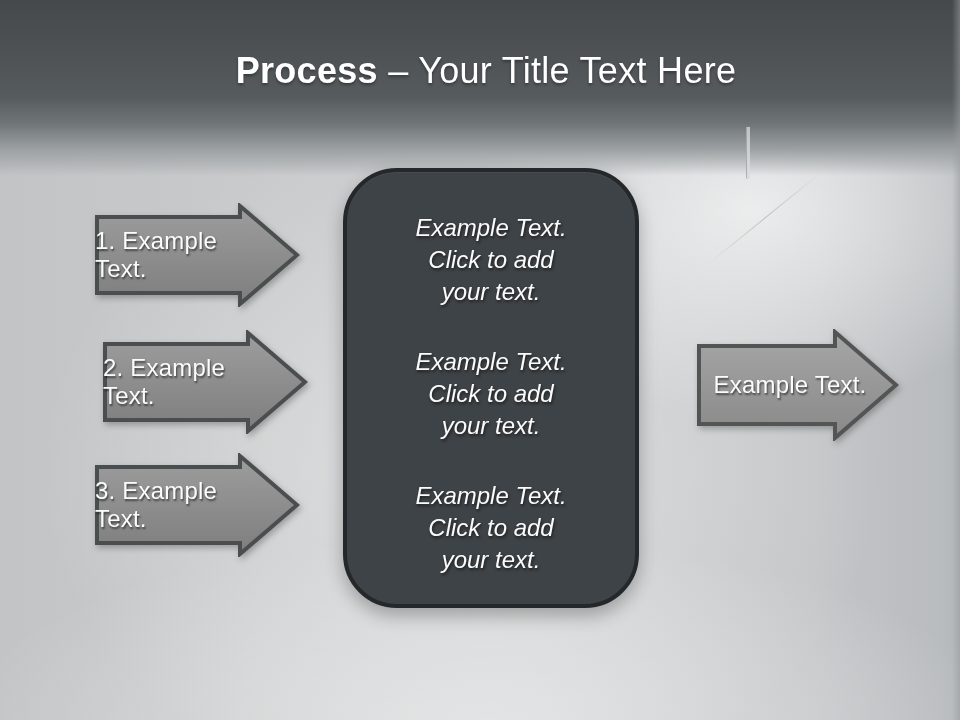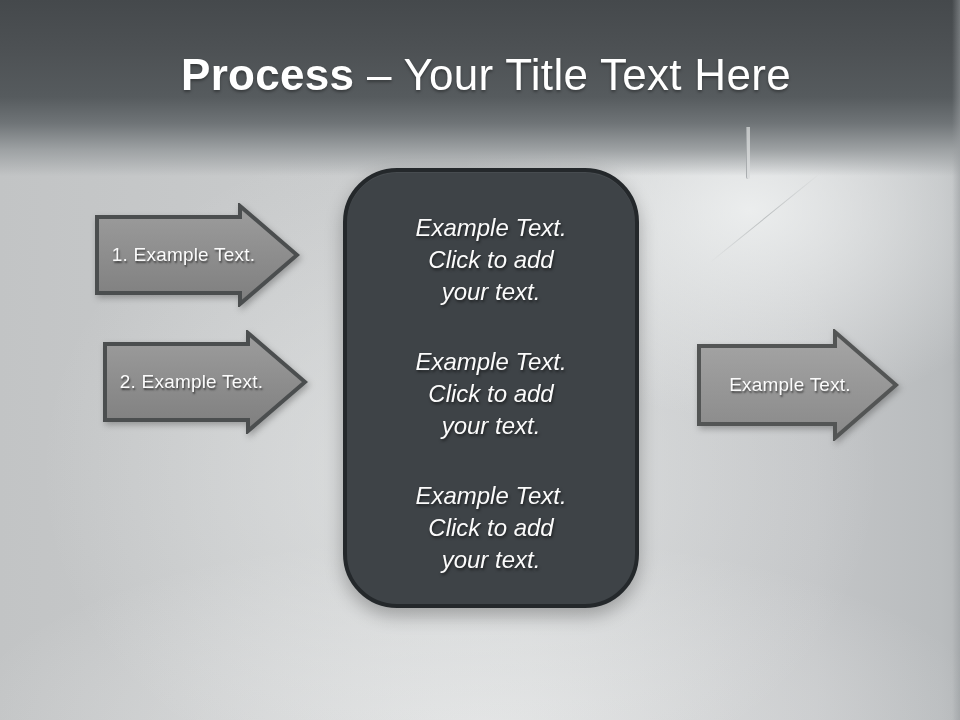--- a/index.html
+++ b/index.html
@@ -34,30 +34,30 @@
     background:linear-gradient(90deg, rgba(150,155,157,0), rgba(148,153,155,0.55), rgba(150,155,157,0));
     transform:rotate(-39deg); transform-origin:left center;
   }
   .right-vignette {
     position:absolute; top:0; right:0; bottom:0; width:8px;
     background:linear-gradient(90deg, rgba(160,164,166,0), rgba(152,156,159,0.55));
   }
 
   .slide-title {
     position:absolute; top:50px; left:12px; right:0; text-align:center;
-    color:#ffffff; font-size:44px; letter-spacing:0.3px;
+    color:#ffffff; font-size:36px; letter-spacing:0.3px;
     text-shadow:0 2px 3px rgba(0,0,0,0.35);
   }
   .slide-title .emph { font-weight:bold; }
 
   .arrow { position:absolute; }
   .arrow svg { display:block; filter:drop-shadow(2px 3px 3px rgba(50,50,50,0.35)); }
   .arrow .arrow-label {
     position:absolute; inset:0; display:flex; align-items:center; justify-content:center;
-    color:#fbfbfb; font-size:19px; letter-spacing:0.2px;
+    color:#fbfbfb; font-size:24px; letter-spacing:0.2px;
     text-shadow:1px 2px 2px rgba(0,0,0,0.55);
   }
   .arrow-1 { left:95px; top:203px; }
   .arrow-2 { left:103px; top:330px; }
   .arrow-3 { left:95px; top:453px; }
   .arrow-left .arrow-label { padding-right:28px; }
   .arrow-out { left:697px; top:329px; }
   .arrow-out .arrow-label { padding-right:16px; }
 
   .center-panel {
@@ -108,20 +108,32 @@
         <linearGradient id="gradL2" x1="0" y1="0" x2="0" y2="1">
           <stop offset="0" stop-color="#9d9d9d"></stop>
             <stop offset="1" stop-color="#7e7e7e"></stop>
         </linearGradient>
       </defs>
       <polygon points="2,14 145,14 145,3 202,52 145,101 145,90 2,90" fill="url(#gradL2)" stroke="#4b4e4f" stroke-width="4" stroke-linejoin="miter"></polygon>
     </svg>
     <div class="arrow-label">2. Example Text.</div>
   </div>
 
+  <div class="arrow arrow-left arrow-3">
+    <svg width="205" height="104" viewBox="0 0 205 104">
+      <defs>
+        <linearGradient id="gradL3" x1="0" y1="0" x2="0" y2="1">
+          <stop offset="0" stop-color="#9d9d9d"></stop>
+            <stop offset="1" stop-color="#7e7e7e"></stop>
+        </linearGradient>
+      </defs>
+      <polygon points="2,14 145,14 145,3 202,52 145,101 145,90 2,90" fill="url(#gradL3)" stroke="#4b4e4f" stroke-width="4" stroke-linejoin="miter"></polygon>
+    </svg>
+    <div class="arrow-label">3. Example Text.</div>
+  </div>
 
   <div class="center-panel">
     <div class="panel-text">Example Text.
 Click  to add
 your text.</div>
     <div class="panel-text">Example Text.
 Click  to add
 your text.</div>
     <div class="panel-text">Example Text.
 Click  to add

